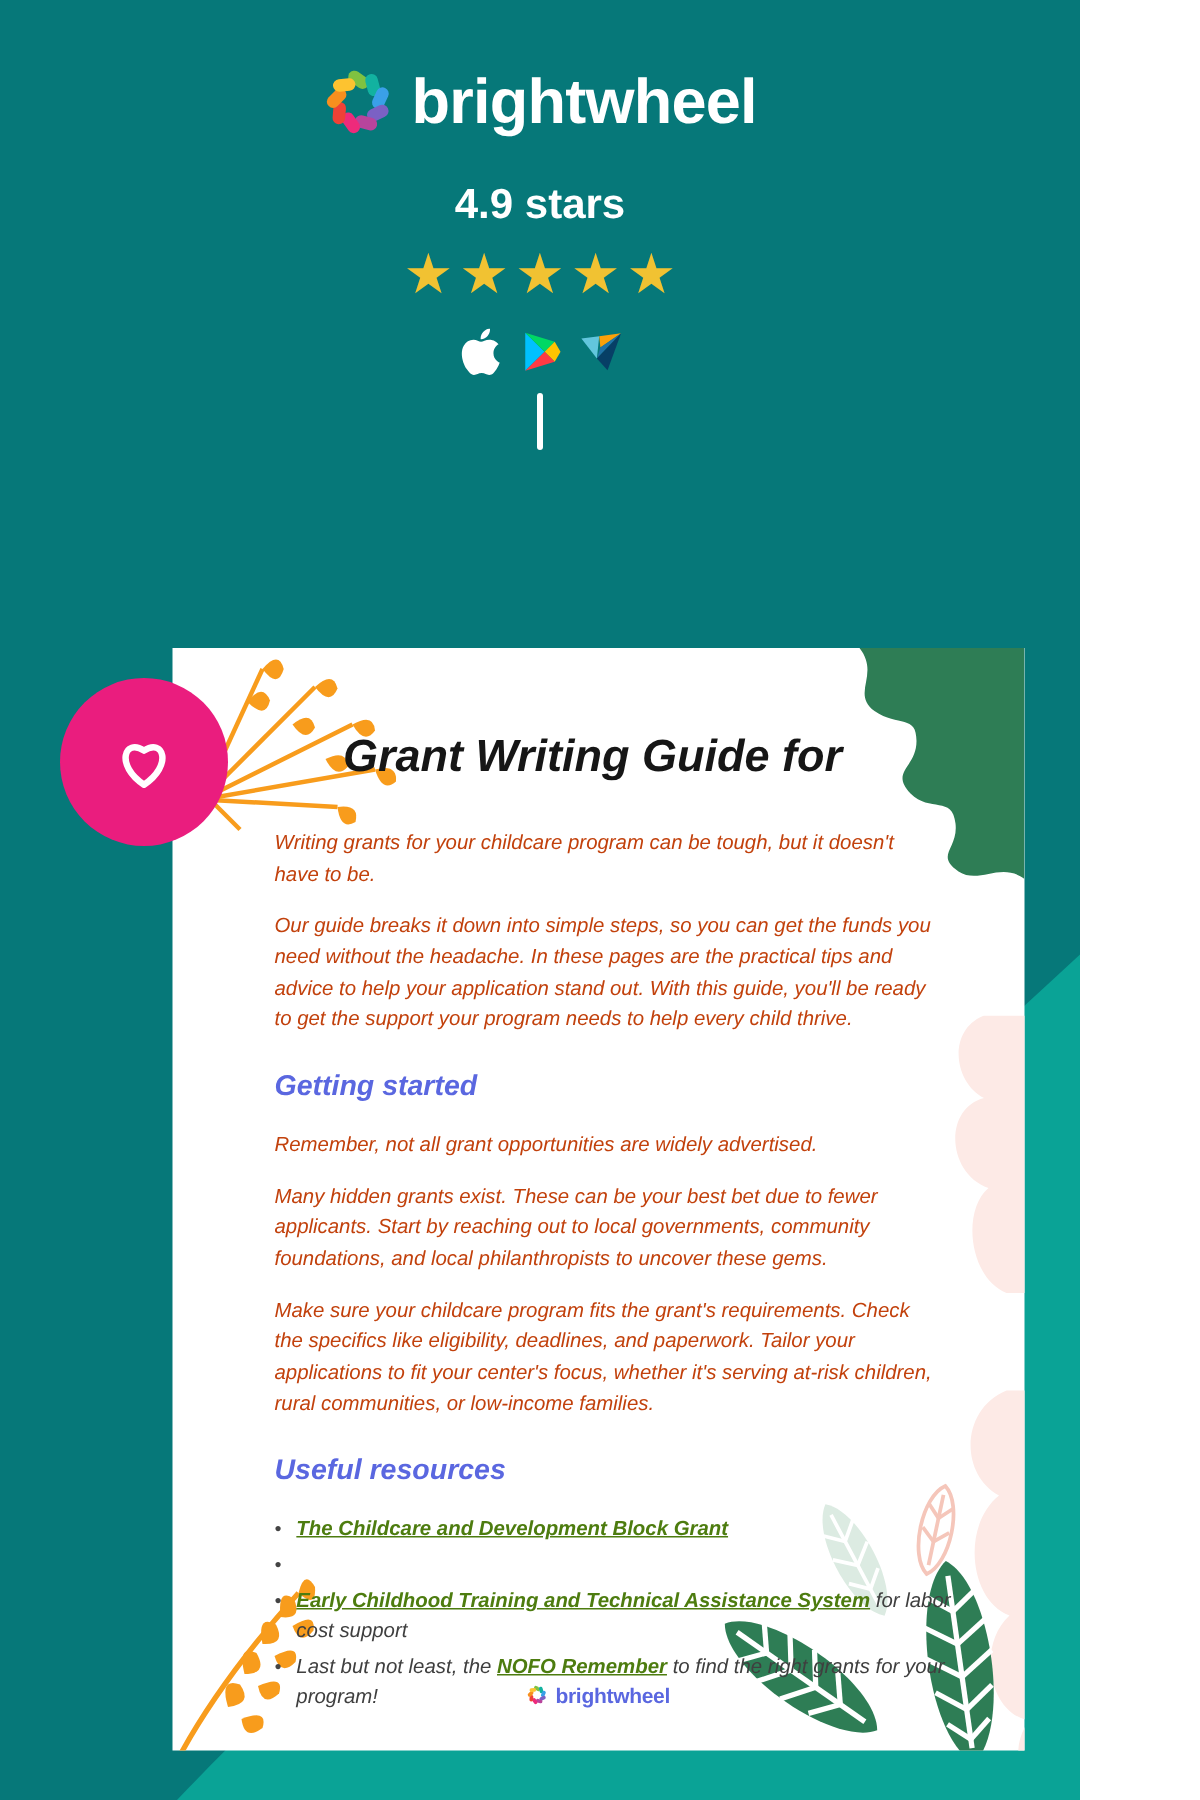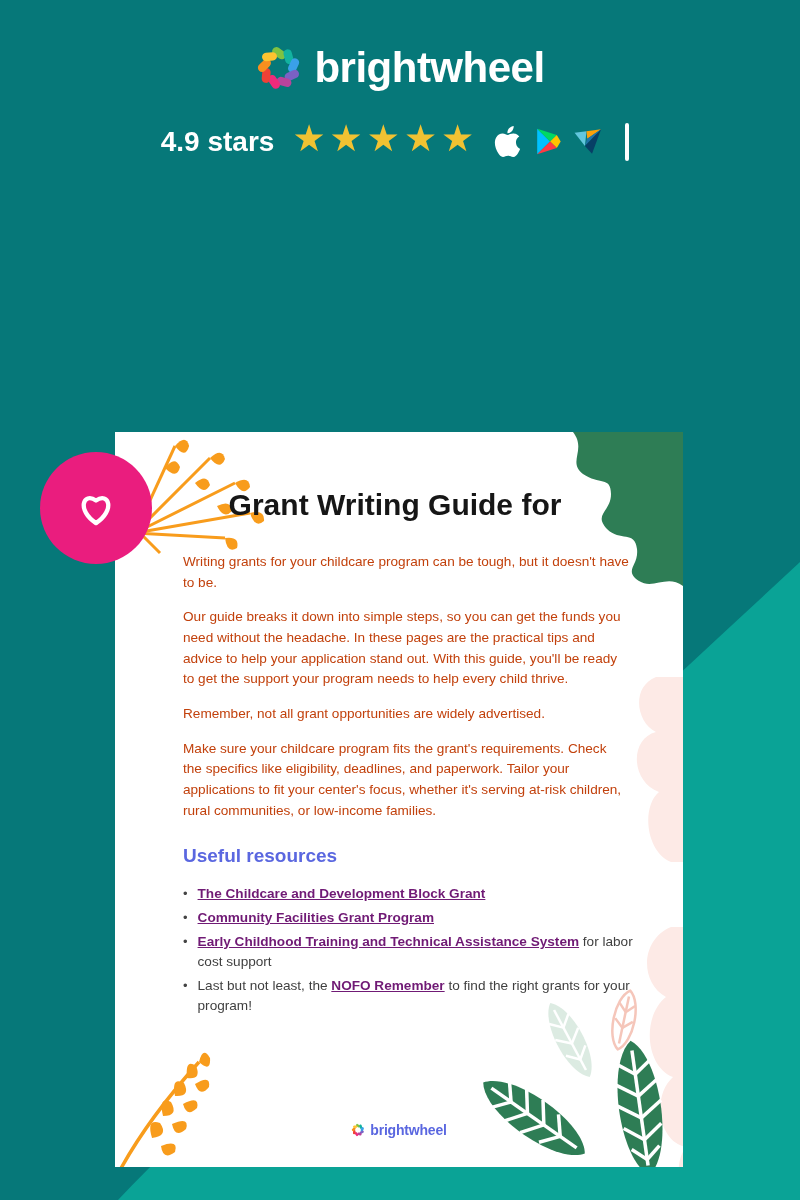--- a/index.html
+++ b/index.html
@@ -1,51 +1,51 @@
 <!DOCTYPE html>
 <html><head>
 <meta charset="utf-8">
 <style>
   * { margin:0; padding:0; box-sizing:border-box; }
   html,body { width:800px; height:1200px; }
   body { font-family:"Liberation Sans", sans-serif; }
-  .canvas { position:relative; width:800px; height:1200px; background:#067879; overflow:hidden; }
+  .canvas { position:relative; width:720px; height:1200px; background:#067879; overflow:hidden; }
 
   .bg-layer { position:absolute; inset:0; width:800px; height:1200px; }
 
   
   .header { position:relative; z-index:5; text-align:center; color:#ffffff; }
   .brand-row { margin-top:44px; display:flex; align-items:center; justify-content:center; gap:11px; }
   .brand-row svg { width:48px; height:48px; }
   .brand-word { font-size:42px; font-weight:700; letter-spacing:-0.5px; }
   .hero-title { margin-top:18px; font-size:53px; font-weight:700; line-height:80px; letter-spacing:-0.5px; }
-  .rating-row { margin-top:28px; display:flex; align-items:center; justify-content:center; gap:12px; }
+  .rating-row { margin-top:28px; display:flex; align-items:center; justify-content:center; gap:12px;flex-direction:column; }
   .rating-text { font-size:28px; font-weight:700; }
   .stars { color:#f1c232; font-size:37px; letter-spacing:4px; line-height:1; margin:0 2px 6px 6px; }
   .store-icons { display:flex; align-items:center; gap:9px; }
   .store-icons svg { width:31px; height:31px; }
   .divider { width:4px; height:38px; background:#ffffff; border-radius:2px; margin:0 10px; }
 
   
   .page { position:absolute; z-index:4; left:115px; top:432px; width:568px; height:735px; background:#ffffff; overflow:hidden; }
   .page-deco { position:absolute; }
   .deco-blob-tr { top:0; right:0; }
   .deco-branch-tl { top:-4px; left:-10px; }
   .deco-branch-bl { left:2px; bottom:-8px; }
   .deco-leaves-br { right:-4px; bottom:-6px; }
   .deco-pink-squiggle { right:-18px; top:245px; }
 
-  .doc-content { position:relative; padding:52px 76px 0 68px; }
+  .doc-content { position:relative; padding:52px 76px 0 68px;font-style:italic; }
   .doc-title { font-size:30px; font-weight:700; color:#161616; text-align:center; line-height:41px; margin-bottom:27px; }
   .doc-para { width:446px; font-size:13.6px; color:#c2410c; line-height:1.52; margin-bottom:14px; }
   .doc-h2 { font-size:19px; font-weight:700; color:#5a67e0; margin:24px 0 17px; }
   .doc-bullets { list-style:none; margin-top:4px; width:452px; }
   .doc-bullets li { display:flex; gap:10px; font-size:13.6px; color:#3f3f3f; line-height:1.5; margin-bottom:3px; }
   .bullet-dot { color:#444; font-size:13px; line-height:1.6; }
-  .doc-link { color:#701a75; font-weight:700; text-decoration:underline; }
+  .doc-link { color:#4d7c0f; font-weight:700; text-decoration:underline; }
   .doc-footer { position:absolute; left:0; right:0; top:690px; display:flex; align-items:center; justify-content:center; gap:5px; }
   .doc-footer svg { width:14px; height:14px; }
   .doc-footer-word { font-size:14px; font-weight:700; color:#5a67e0; letter-spacing:-0.2px; }
 
   
   .heart-badge { position:absolute; z-index:6; left:40px; top:452px; width:112px; height:112px;
                  border-radius:50%; background:#ea1d7e; display:flex; align-items:center; justify-content:center; }
 </style>
 </head>
 <body>
@@ -214,34 +214,35 @@
     <div class="doc-content">
       <div class="doc-title">
         <span>Grant Writing Guide for</span><br>
       </div>
 
       <div>
           <p class="doc-para">Writing grants for your childcare program can be tough, but it doesn't have to be.</p>
           <p class="doc-para">Our guide breaks it down into simple steps, so you can get the funds you need without the headache. In these pages are the practical tips and advice to help your application stand out. With this guide, you'll be ready to get the support your program needs to help every child thrive.</p>
         </div>
 
+      <h2 class="doc-h2">Getting started</h2>
       <div>
           <p class="doc-para">Remember, not all grant opportunities are widely advertised.</p>
+          <p class="doc-para">Many hidden grants exist. These can be your best bet due to fewer applicants. Start by reaching out to local governments, community foundations, and local philanthropists to uncover these gems.</p>
           <p class="doc-para">Make sure your childcare program fits the grant's requirements. Check the specifics like eligibility, deadlines, and paperwork. Tailor your applications to fit your center's focus, whether it's serving at-risk children, rural communities, or low-income families.</p>
         </div>
 
       <h2 class="doc-h2">Useful resources</h2>
       <ul class="doc-bullets">
           <li>
             <span class="bullet-dot">•</span>
             <span><a class="doc-link" href="#">The Childcare and Development Block Grant</a></span>
           </li>
           <li>
             <span class="bullet-dot">•</span>
-            <span><a class="doc-link" href="#">Community Facilities Grant Program</a></span>
           </li>
           <li>
             <span class="bullet-dot">•</span>
             <span><a class="doc-link" href="#">Early Childhood Training and Technical Assistance System</a><span> for labor cost support</span></span>
           </li>
           <li>
             <span class="bullet-dot">•</span>
             <span><span>Last but not least, the </span><a class="doc-link" href="#">NOFO Remember</a><span> to find the right grants for your program!</span></span>
           </li>
         </ul>

